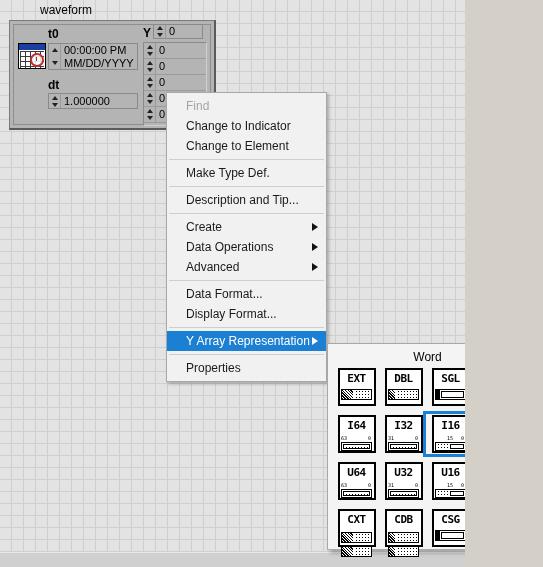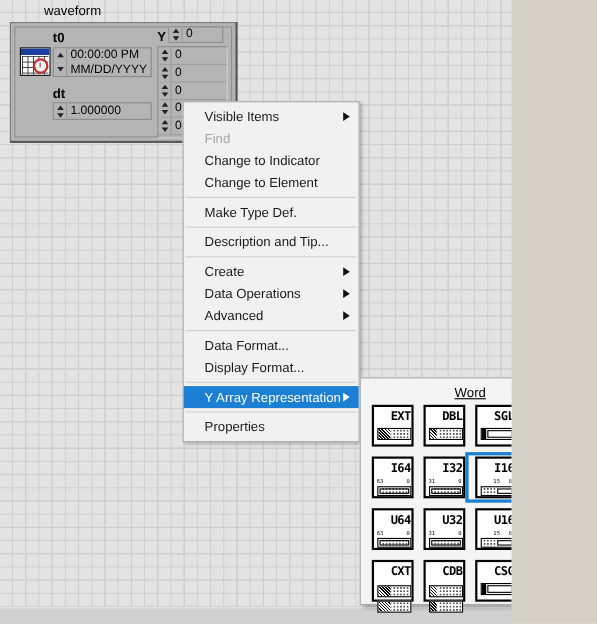--- a/index.html
+++ b/index.html
@@ -283,21 +283,20 @@
     box-shadow: 3px 3px 4px rgba(0,0,0,0.28);
     z-index: 50;
   }
   #rep-title {
     text-align: center;
     font-size: 12px;
     color: #000;
     margin-top: 5px;
     height: 16px;
     line-height: 16px;
-    text-decoration: underline;
   }
   #rep-grid {
     position: absolute;
     left: 5px;
     top: 24px;
     width: 190px;
   }
   .rep-row {
     display: flex;
     height: 47px;
@@ -314,21 +313,21 @@
 
   .icon-box {
     position: relative;
     width: 38px;
     height: 38px;
     background: #fff;
     border: 2px solid #000;
     box-sizing: border-box;
     display: flex;
     flex-direction: column;
-    align-items: flex-end;
+    align-items: center;
   }
   .sel-ring {
     position: absolute;
     left: -4px; top: -4px;
     width: 46px; height: 46px;
     border: 3px solid #1b7fd4;
     box-sizing: border-box;
   }
   .icon-box.dim {
     border-color: #9a9a9a;
@@ -488,21 +487,20 @@
     <div class="arow">
       <div class="spin">
         <div class="up"></div>
         <div class="dn"></div>
       </div>
       <div class="fval">0</div>
     </div>
   </div>
 
   <div id="ctx-menu">
-      <div class="mi"><span>Visible Items</span><span class="arrow"></span></div>
       <div class="mi disabled"><span>Find</span></div>
       <div class="mi"><span>Change to Indicator</span></div>
       <div class="mi"><span>Change to Element</span></div>
       <div class="msep"></div>
       <div class="mi"><span>Make Type Def.</span></div>
       <div class="msep"></div>
       <div class="mi"><span>Description and Tip...</span></div>
       <div class="msep"></div>
       <div class="mi"><span>Create</span><span class="arrow"></span></div>
       <div class="mi"><span>Data Operations</span><span class="arrow"></span></div>

